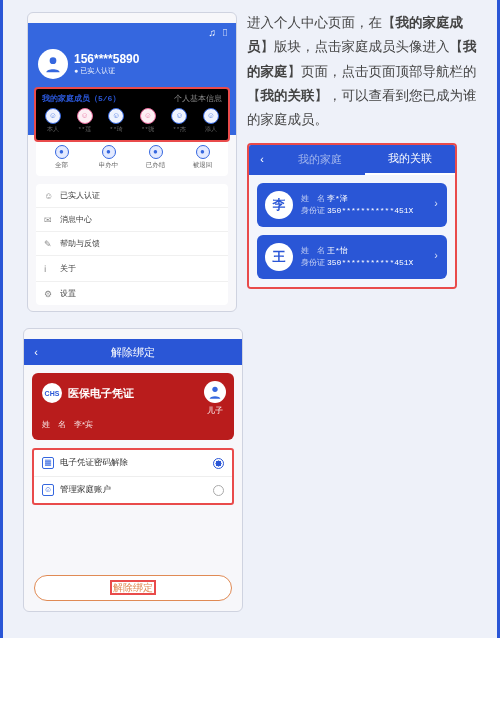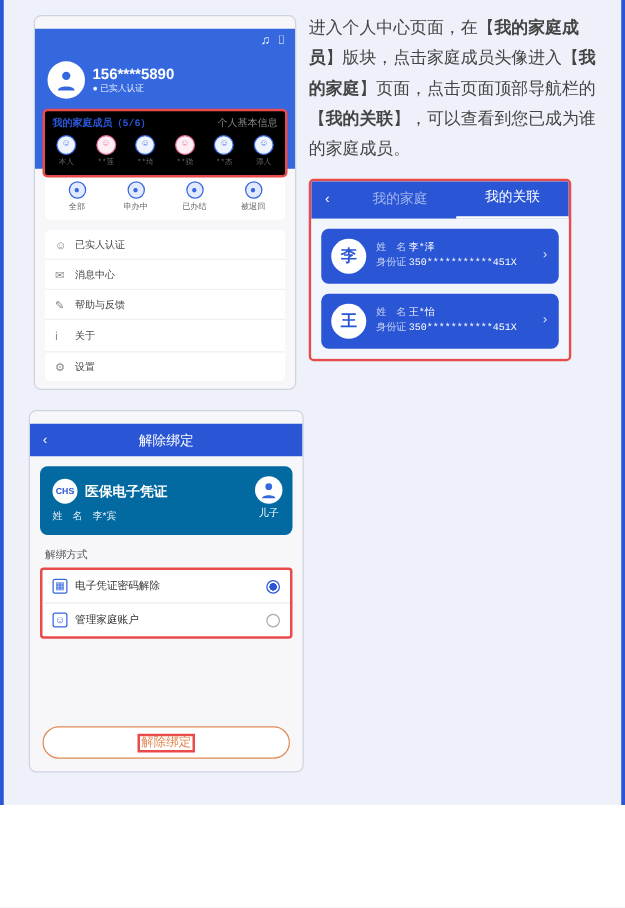--- a/index.html
+++ b/index.html
@@ -50,25 +50,25 @@
   .assoc-item{background:#2a56d6;border-radius:6px;padding:8px;display:flex;align-items:center;gap:8px;color:#fff;}
   .assoc-ava{width:28px;height:28px;border-radius:50%;background:#fff;color:#2a56d6;font-size:13px;font-weight:700;display:flex;align-items:center;justify-content:center;}
   .assoc-txt{font-size:8px;line-height:1.5;}
   .assoc-txt .rlabel{opacity:.7;margin-right:2px;}
   .assoc-arrow{margin-left:auto;opacity:.8;font-size:10px;}
   
   .phone2{width:220px;min-width:220px;}
   .p2-nav{background:#2a56d6;color:#fff;display:flex;align-items:center;height:26px;font-size:11px;}
   .p2-nav .back{width:24px;text-align:center;}
   .p2-nav .title{flex:1;text-align:center;}
-  .p2-card{background:#0369a1;margin:8px;border-radius:6px;padding:10px;color:#fff;position:relative;}
+  .p2-card{background:#b91c1c;margin:8px;border-radius:6px;padding:10px;color:#fff;position:relative;}
   .p2-card-top{display:flex;align-items:center;gap:6px;}
   .p2-badge{width:20px;height:20px;border-radius:50%;background:#fff;color:#2a56d6;font-size:7px;font-weight:700;display:flex;align-items:center;justify-content:center;}
   .p2-card-title{font-size:11px;font-weight:600;}
-  .p2-card-sub{font-size:8px;margin-top:4px;opacity:.9;}
+  .p2-card-sub{font-size:8px;margin-top:16px;opacity:.9;}
   .p2-child{position:absolute;right:8px;top:8px;text-align:center;}
   .p2-child .ava{width:22px;height:22px;border-radius:50%;background:#fff;margin:0 auto;}
   .p2-child .lb{font-size:8px;margin-top:2px;}
   .p2-opt-title{font-size:8.5px;color:#555;padding:2px 12px;}
   .p2-opts{margin:2px 8px;border:2px solid #e94b4b;border-radius:3px;background:#fff;}
   .p2-opt{display:flex;align-items:center;gap:6px;padding:7px 8px;font-size:8.5px;color:#333;border-bottom:1px solid #eee;}
   .p2-opt:last-child{border-bottom:none;}
   .p2-opt .oic{width:12px;height:12px;border:1px solid #3567df;border-radius:2px;font-size:8px;line-height:10px;text-align:center;color:#3567df;}
   .p2-opt .radio{margin-left:auto;width:11px;height:11px;border-radius:50%;border:1px solid #aaa;}
   .p2-opt .radio.on{border-color:#2a56d6;background:radial-gradient(circle,#2a56d6 45%,#fff 50%);}
@@ -230,21 +230,20 @@
         </div>
         <div class="p2-card-sub"><span>姓　名</span>　<span>李*宾</span></div>
         <div class="p2-child">
           <div class="ava"><svg class="ava-svg" viewBox="0 0 24 24" style="width:16px;height:16px;margin-top:3px">
                 <circle cx="12" cy="8" r="4" fill="#3567df"></circle>
                 <path d="M4 22c0-5 16-5 16 0" fill="#3567df"></path>
               </svg></div>
           <div class="lb">儿子</div>
         </div>
       </div>
-      <div class="p2-opt-title">解绑方式</div>
       <div class="p2-opts" id="p2-opts">
           <div class="p2-opt">
             <span class="oic">▦</span>
             <span>电子凭证密码解除</span>
             <span class="radio on"></span>
           </div>
           <div class="p2-opt">
             <span class="oic">☺</span>
             <span>管理家庭账户</span>
             <span class="radio "></span>

